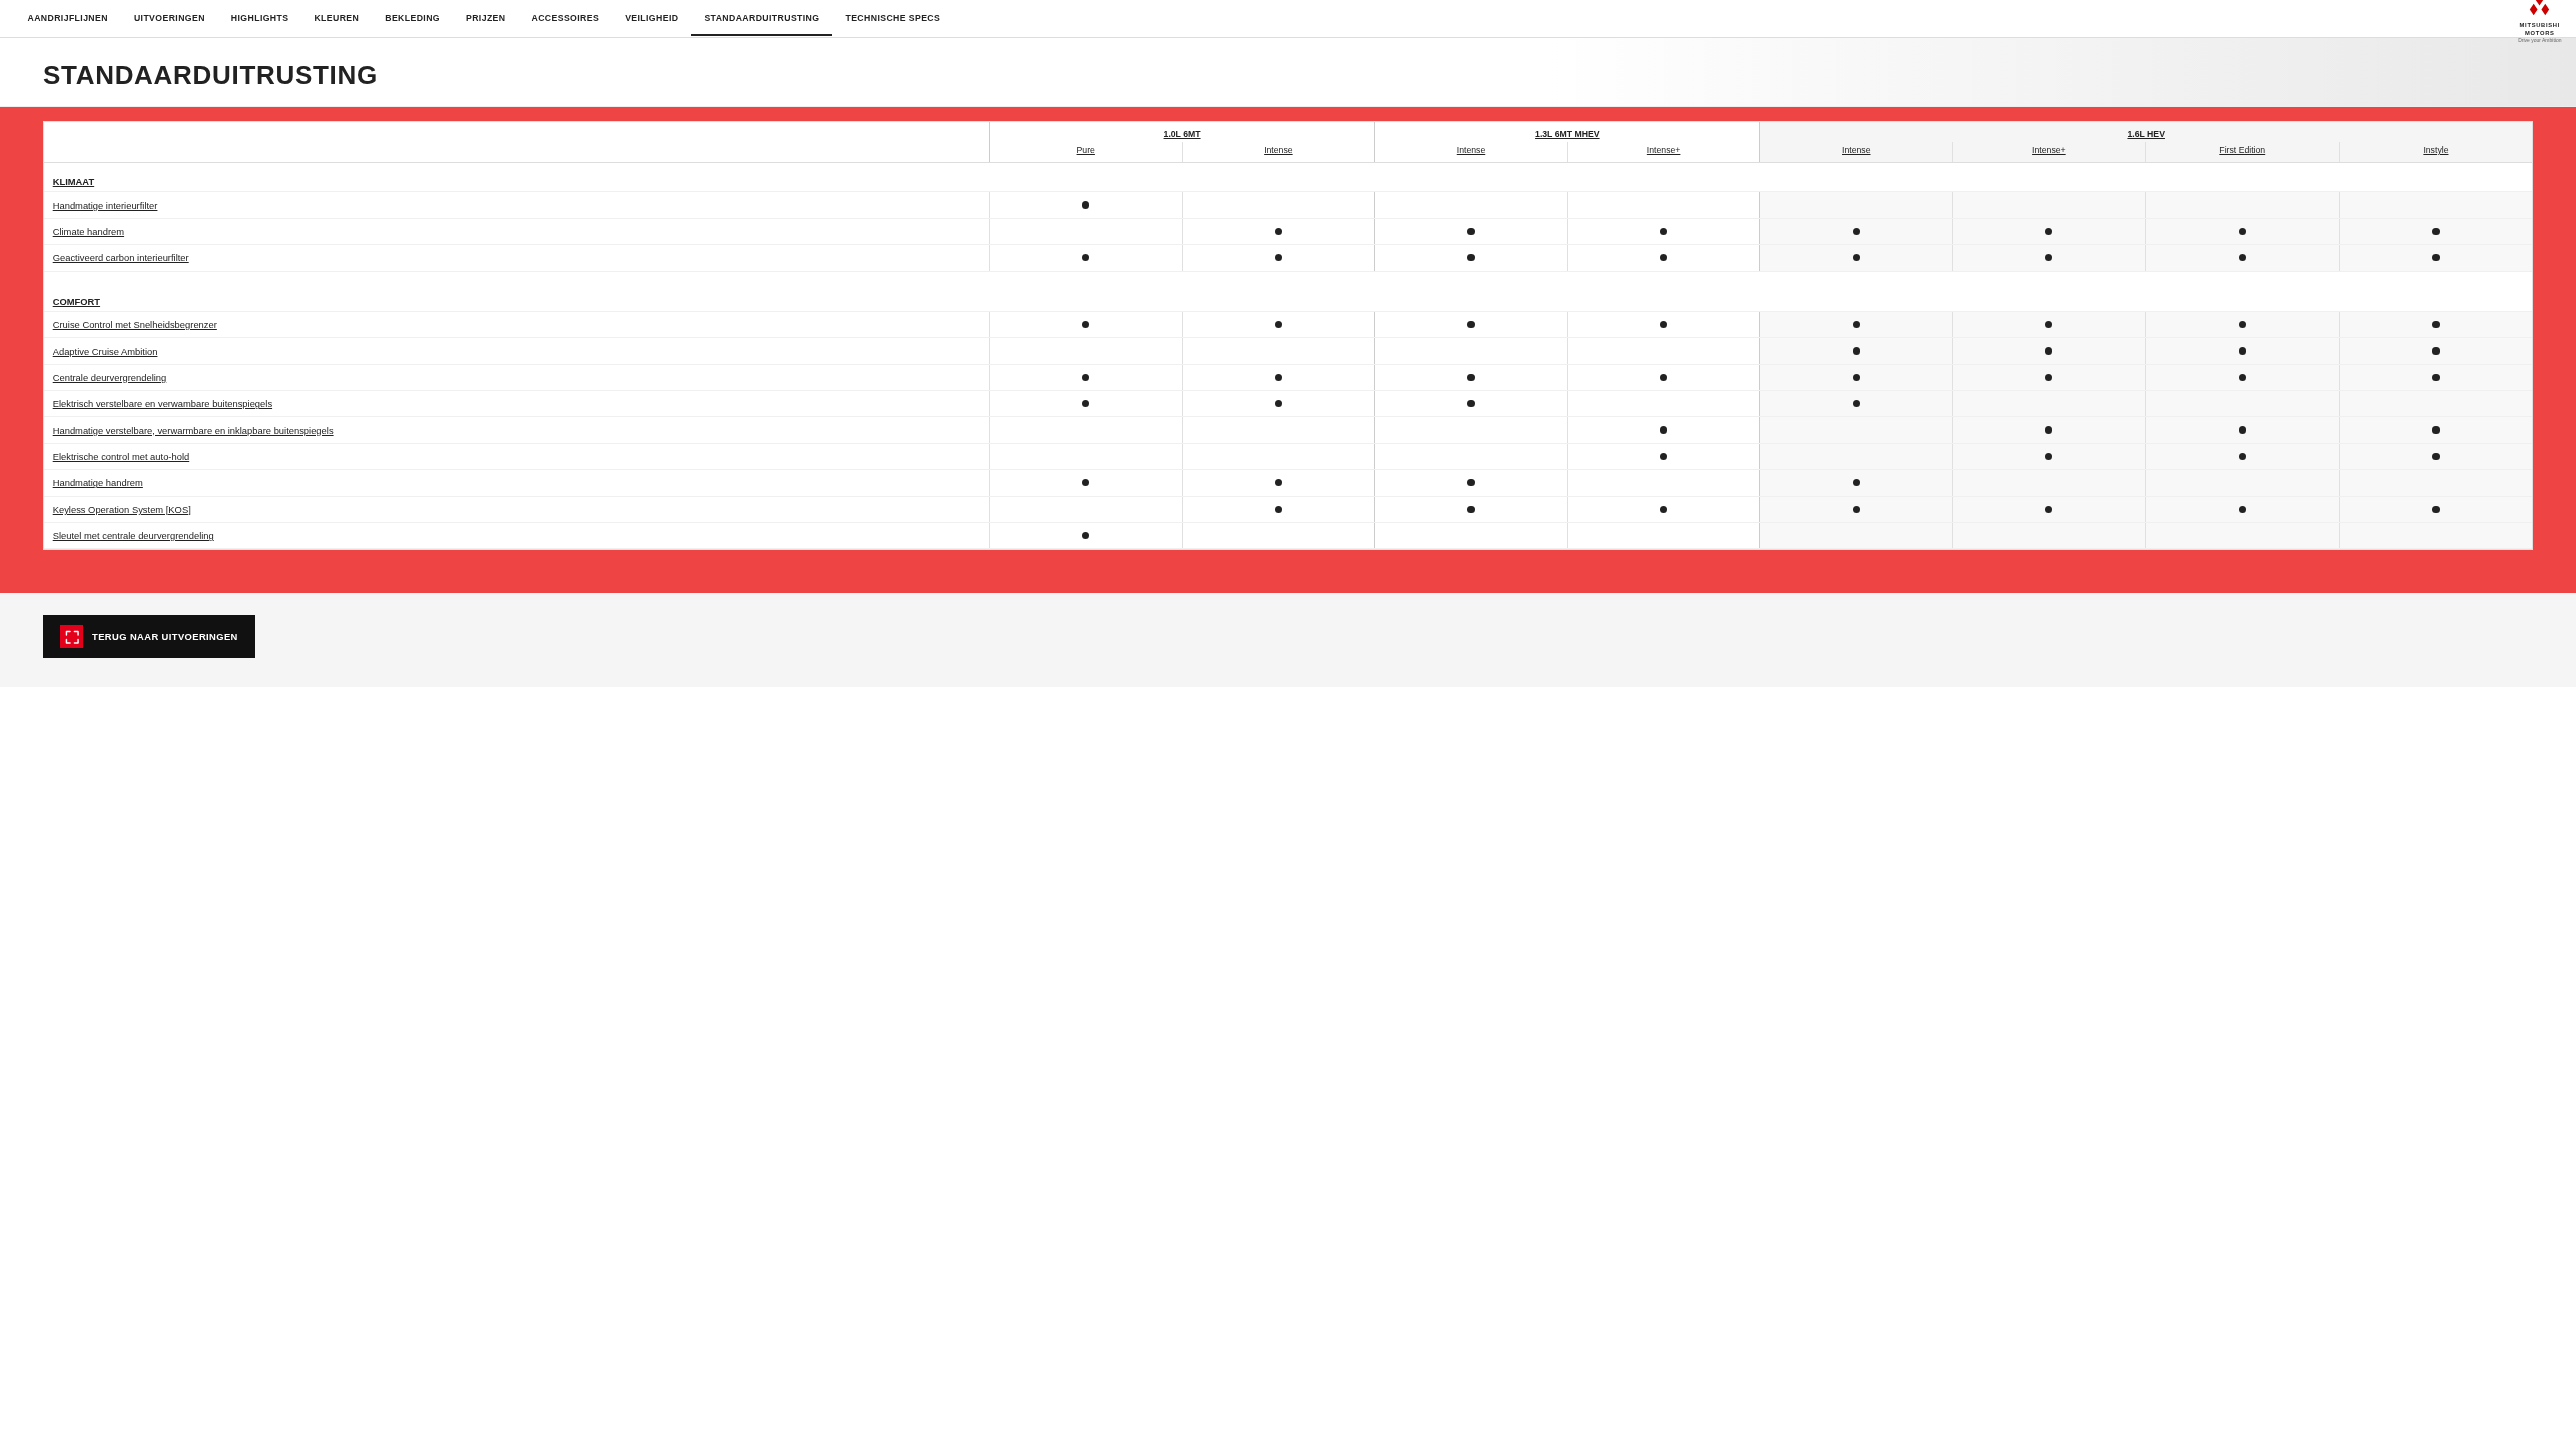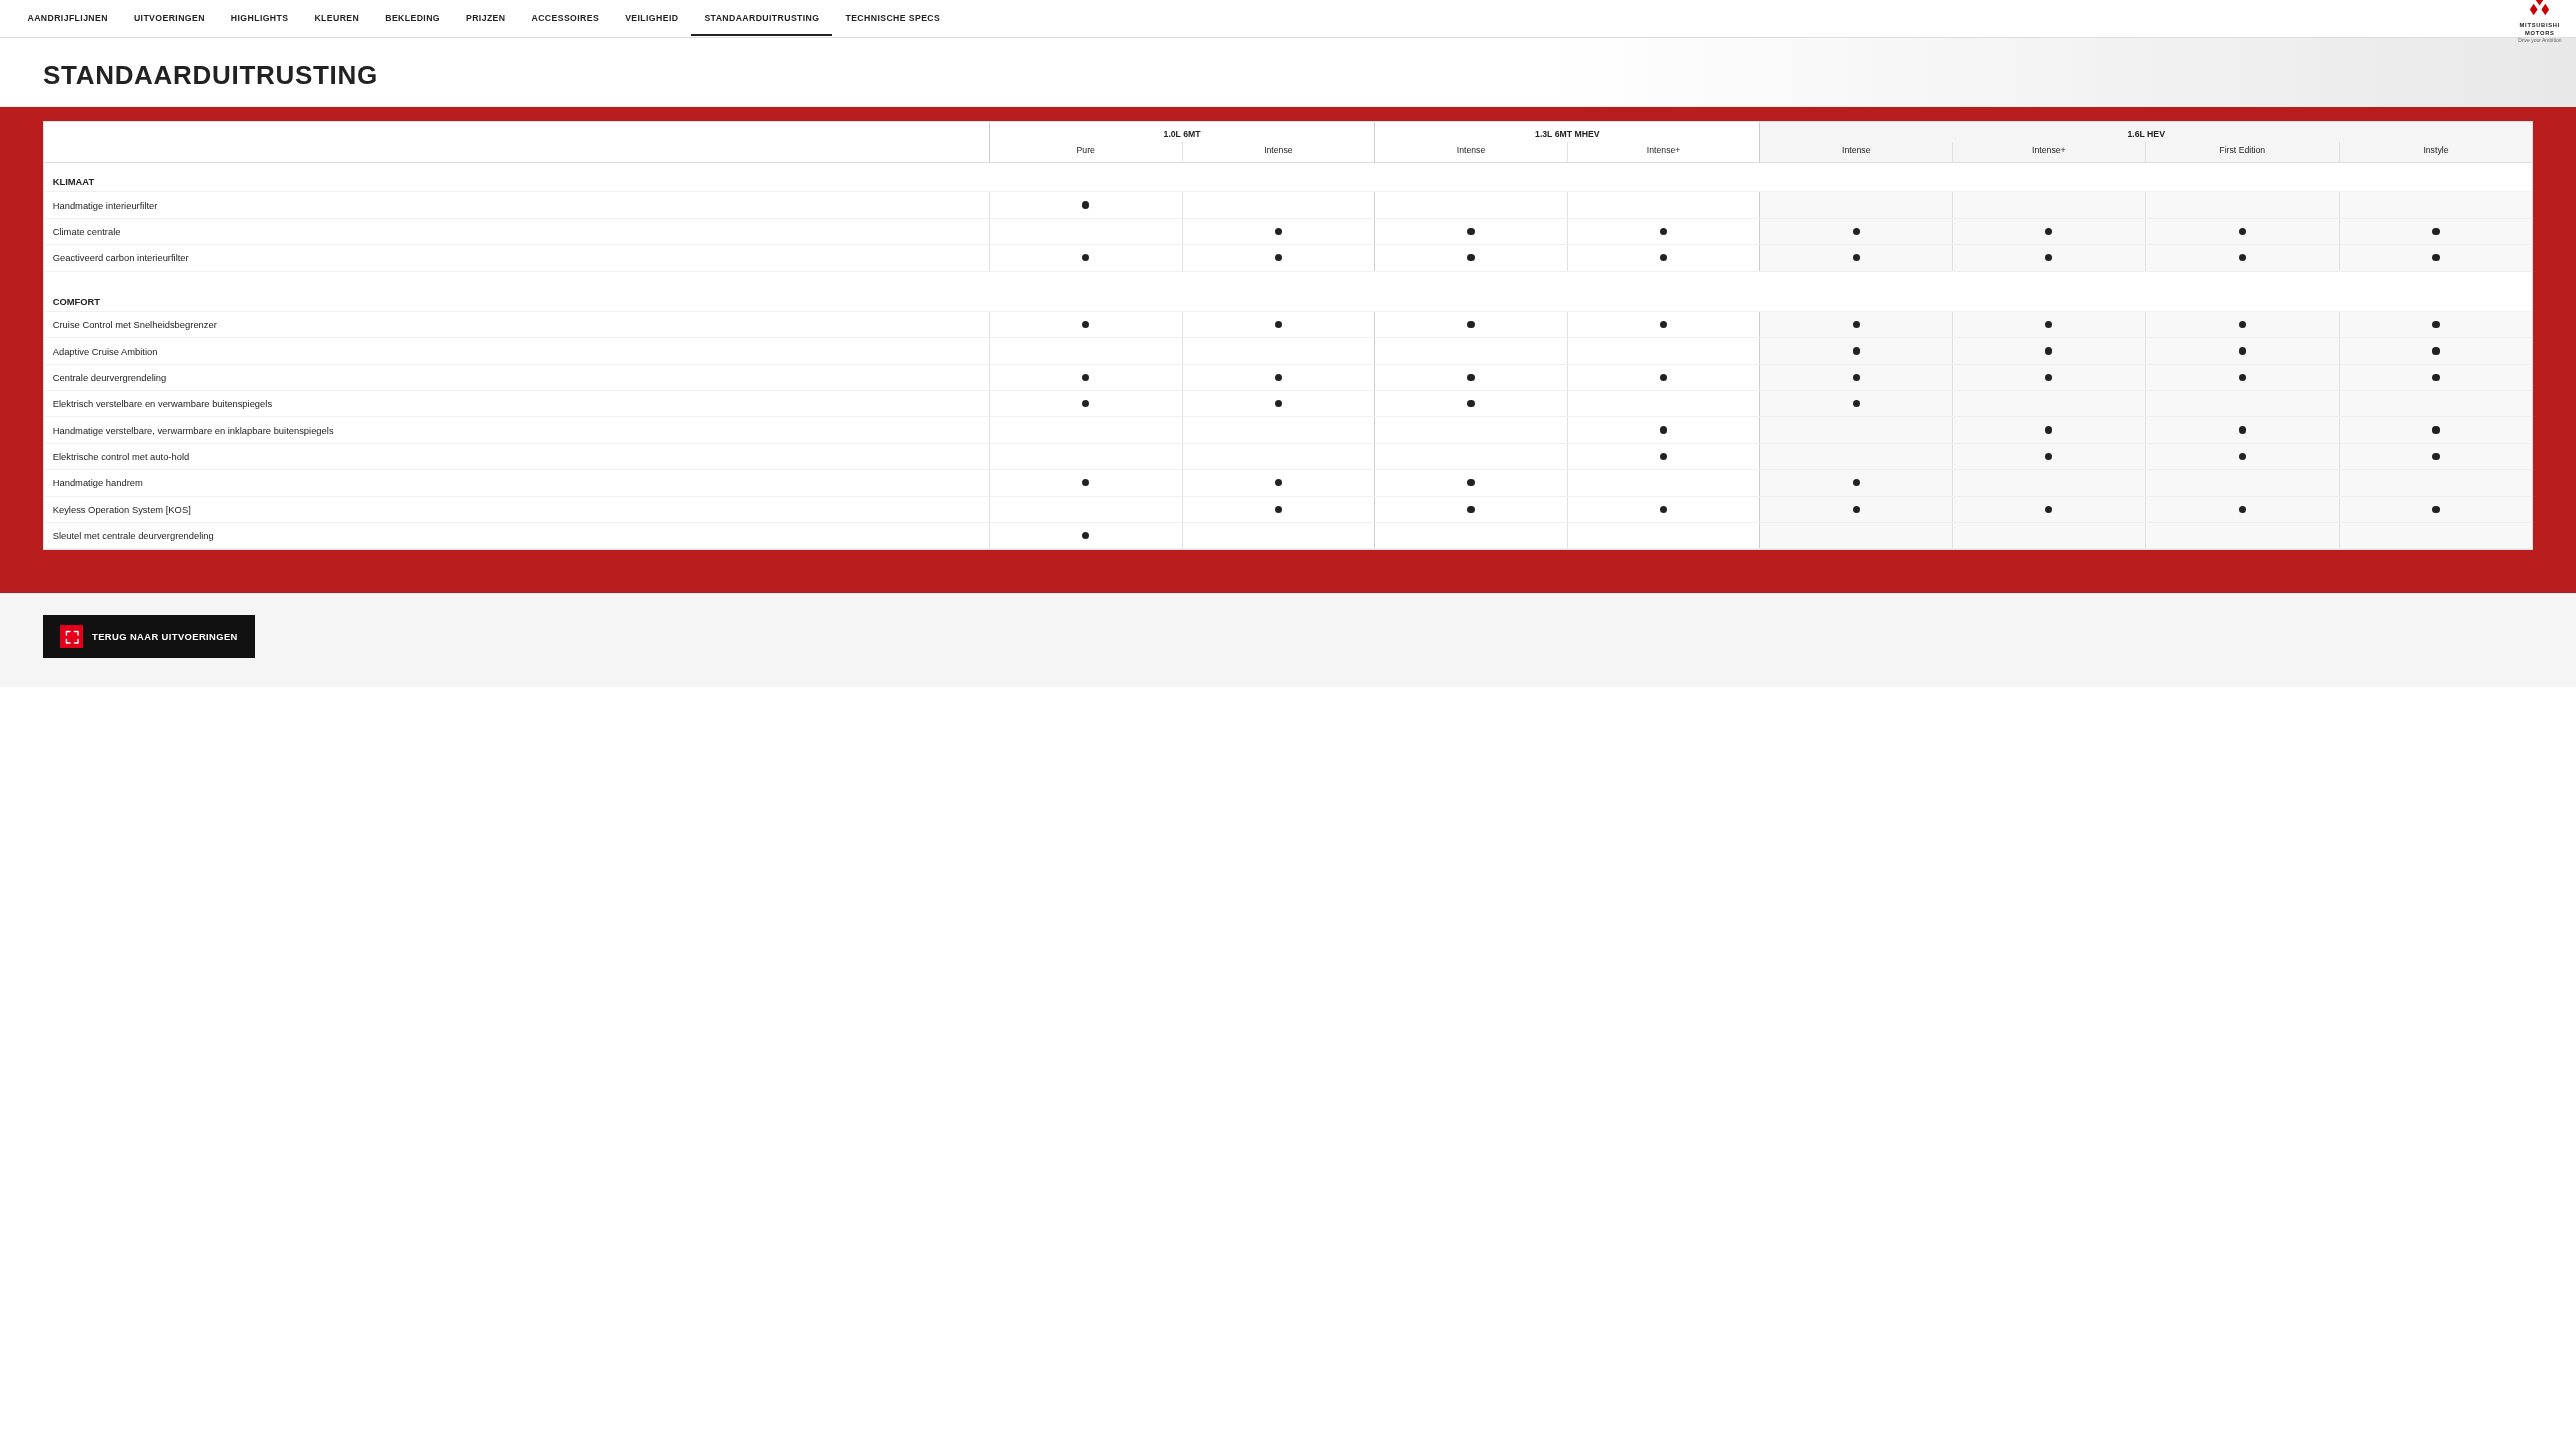--- a/index.html
+++ b/index.html
@@ -59,21 +59,22 @@
     .page-title {
       font-size: 26px;
       font-weight: 900;
       text-transform: uppercase;
       letter-spacing: 0.7px;
     }
 
     
     .main-content {
       padding: 14.5px 43px 43px;
-      background: #b91c1c;
+      background: #ef4444;
+      text-decoration: underline;
     }
 
     
     .table-wrapper {
       background: #fff;
       border: 0.7px solid #e0e0e0;
     }
 
     table {
       width: 100%;
@@ -263,21 +264,21 @@
             <td class="dot-cell" style="border-left: 0.7px solid rgb(204, 204, 204);"><span class="dot"></span></td>
             <td class="dot-cell" style="border-left: 0.7px solid rgb(224, 224, 224);"></td>
             <td class="dot-cell" style="border-left: 0.7px solid rgb(204, 204, 204);"></td>
             <td class="dot-cell" style="border-left: 0.7px solid rgb(224, 224, 224);"></td>
             <td class="dot-cell shaded" style="border-left: 0.7px solid rgb(204, 204, 204);"></td>
             <td class="dot-cell shaded" style="border-left: 0.7px solid rgb(224, 224, 224);"></td>
             <td class="dot-cell shaded" style="border-left: 0.7px solid rgb(224, 224, 224);"></td>
             <td class="dot-cell shaded" style="border-left: 0.7px solid rgb(224, 224, 224);"></td>
           </tr>
           <tr class="feature-row">
-            <td class="feature-name">Climate centrale</td>
+            <td class="feature-name">Climate handrem</td>
             <td class="dot-cell" style="border-left: 0.7px solid rgb(204, 204, 204);"></td>
             <td class="dot-cell" style="border-left: 0.7px solid rgb(224, 224, 224);"><span class="dot"></span></td>
             <td class="dot-cell" style="border-left: 0.7px solid rgb(204, 204, 204);"><span class="dot"></span></td>
             <td class="dot-cell" style="border-left: 0.7px solid rgb(224, 224, 224);"><span class="dot"></span></td>
             <td class="dot-cell shaded" style="border-left: 0.7px solid rgb(204, 204, 204);"><span class="dot"></span></td>
             <td class="dot-cell shaded" style="border-left: 0.7px solid rgb(224, 224, 224);"><span class="dot"></span></td>
             <td class="dot-cell shaded" style="border-left: 0.7px solid rgb(224, 224, 224);"><span class="dot"></span></td>
             <td class="dot-cell shaded" style="border-left: 0.7px solid rgb(224, 224, 224);"><span class="dot"></span></td>
           </tr>
           <tr class="feature-row">

